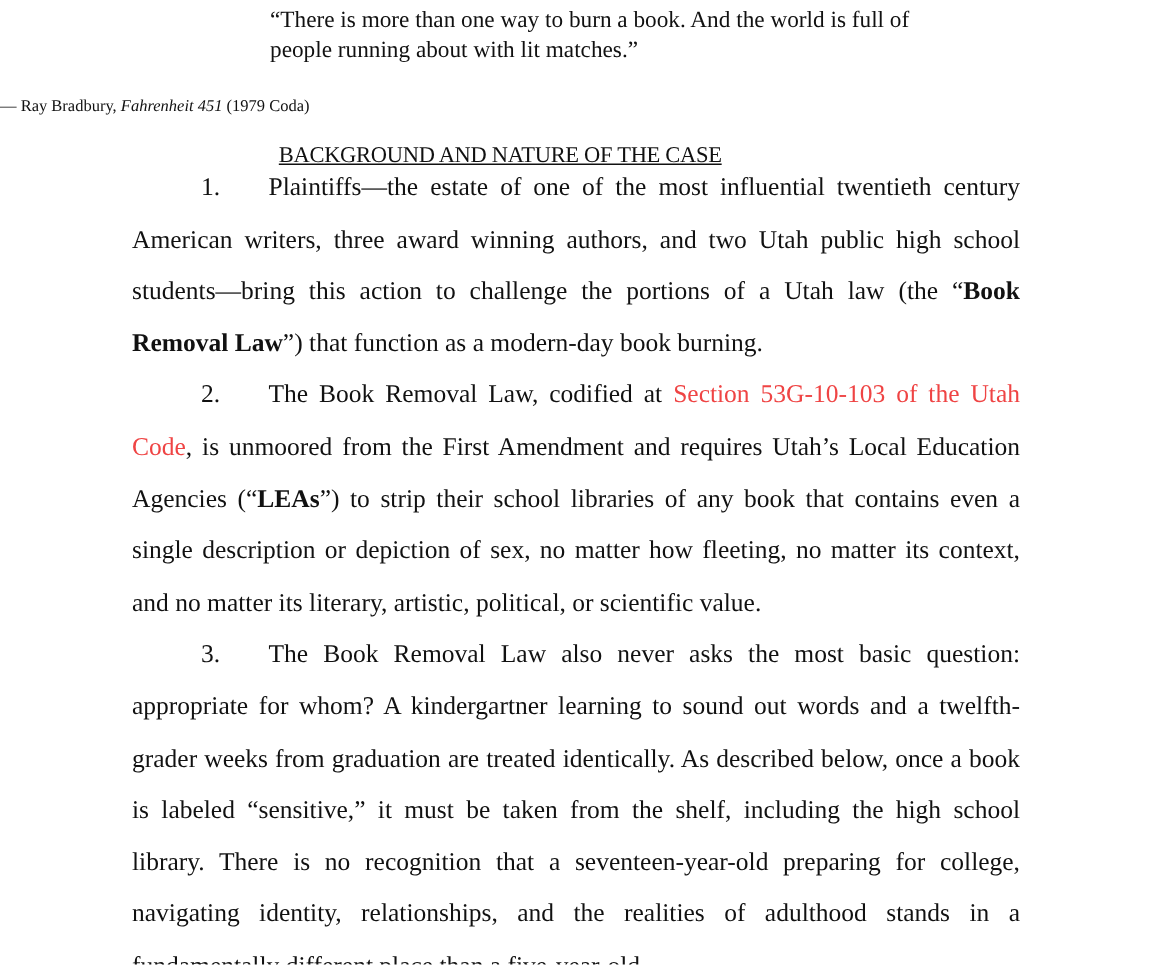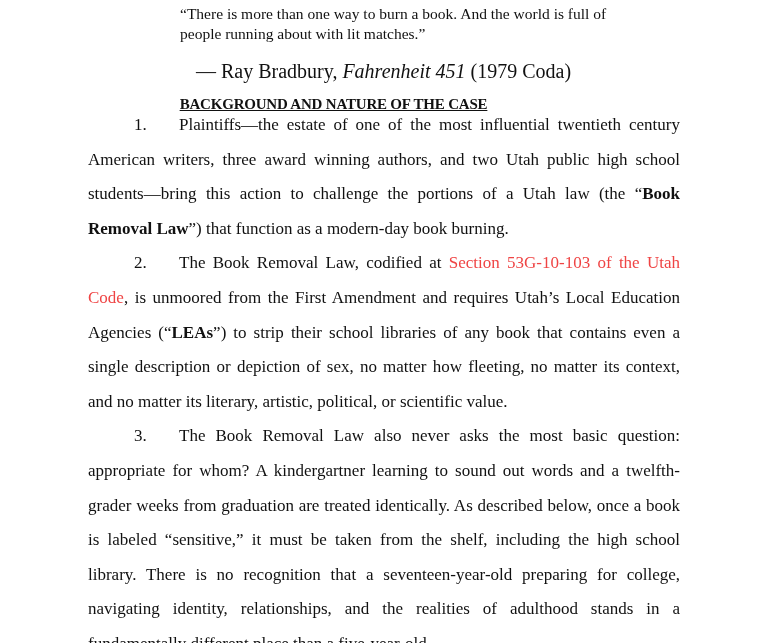--- a/index.html
+++ b/index.html
@@ -1,24 +1,24 @@
 <!DOCTYPE html>
 <html><head>
 <meta charset="utf-8">
 <style>
   html, body { margin: 0; padding: 0; background: #ffffff; }
   body { width: 767px; height: 643px; overflow: hidden; position: relative;
          font-family: "Liberation Serif", "DejaVu Serif", serif; color: #111; }
   .epigraph { position: absolute; left: 180px; top: 4px; width: 430px;
               font-size: 15.5px; line-height: 20px; }
   .attribution { position: absolute; left: 0; width: 767px; top: 61px;
-                 text-align: center; font-size: 20px; line-height: 20px; }
+                 text-align: left; font-size: 11px; line-height: 20px; }
   .attribution .title { font-style: italic; }
   .heading { position: absolute; left: 0; width: 667px; top: 96px; text-align: center;
-             font-weight: bold; font-size: 15px; text-decoration: underline; letter-spacing: -0.2px; }
+             font-weight: normal; font-size: 15px; text-decoration: underline; letter-spacing: -0.2px; }
   .body { position: absolute; left: 88px; top: 108px; width: 592px; font-size: 17px; line-height: 34.6px; }
   .para { text-align: justify; margin: 0; }
   .para .num { display: inline-block; width: 91px; padding-left: 46px; box-sizing: border-box; }
   .link { color: #ef4444; }
   b { font-weight: bold; }
 </style>
 </head>
 <body>
 
 <div class="epigraph">“There is more than one way to burn a book. And the world is full of people running about with lit matches.”</div>

